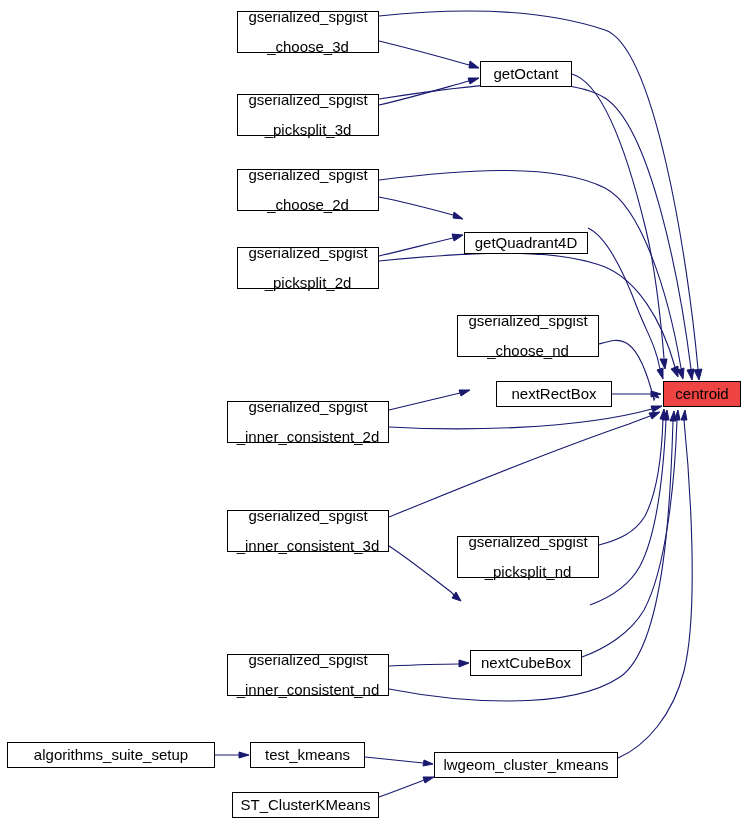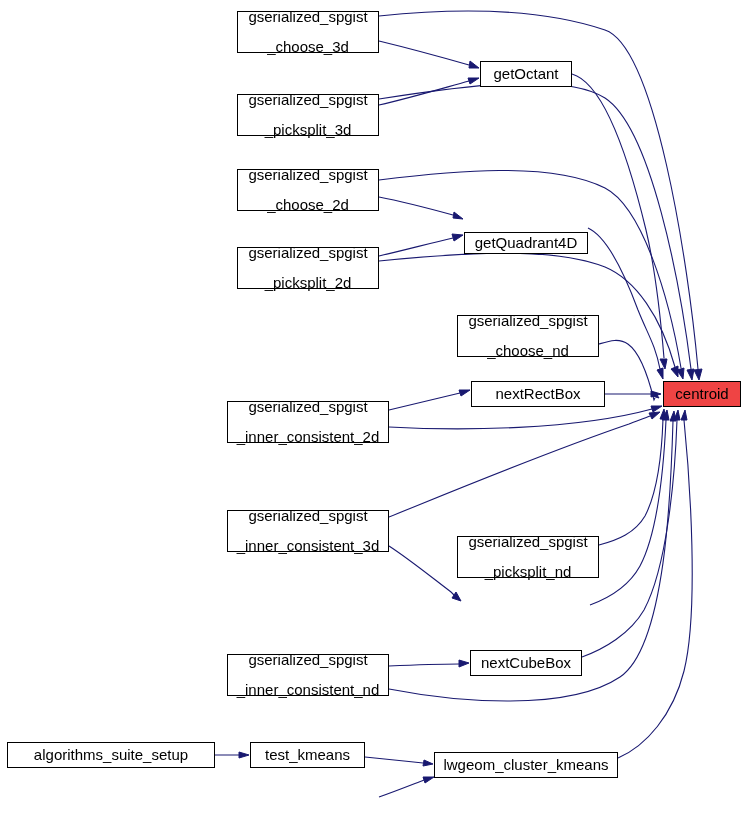--- a/index.html
+++ b/index.html
@@ -164,21 +164,21 @@
   <div class="node" style="left:237px;top:247px;width:142px;height:42px;">
     <span class="ln">gserialized_spgist</span>
     <span class="ln">_picksplit_2d</span>
   </div>
 
   <div class="node" style="left:457px;top:315px;width:142px;height:42px;">
     <span class="ln">gserialized_spgist</span>
     <span class="ln">_choose_nd</span>
   </div>
 
-  <div class="node" style="left:471px;top:381px;width:134px;height:26px;">
+  <div class="node" style="left:496px;top:381px;width:116px;height:26px;">
     <span class="ln">nextRectBox</span>
   </div>
 
   <div class="node highlight" style="left:663px;top:381px;width:78px;height:26px;">
     <span class="ln">centroid</span>
   </div>
 
   <div class="node" style="left:227px;top:401px;width:162px;height:42px;">
     <span class="ln">gserialized_spgist</span>
     <span class="ln">_inner_consistent_2d</span>
@@ -209,14 +209,17 @@
   </div>
 
   <div class="node" style="left:250px;top:742px;width:115px;height:26px;">
     <span class="ln">test_kmeans</span>
   </div>
 
   <div class="node" style="left:434px;top:752px;width:184px;height:26px;">
     <span class="ln">lwgeom_cluster_kmeans</span>
   </div>
 
+  <div class="node" style="left:232px;top:792px;width:147px;height:26px;">
+    <span class="ln">ST_ClusterKMeans</span>
+  </div>
 
 </div>
 
 </body></html>

